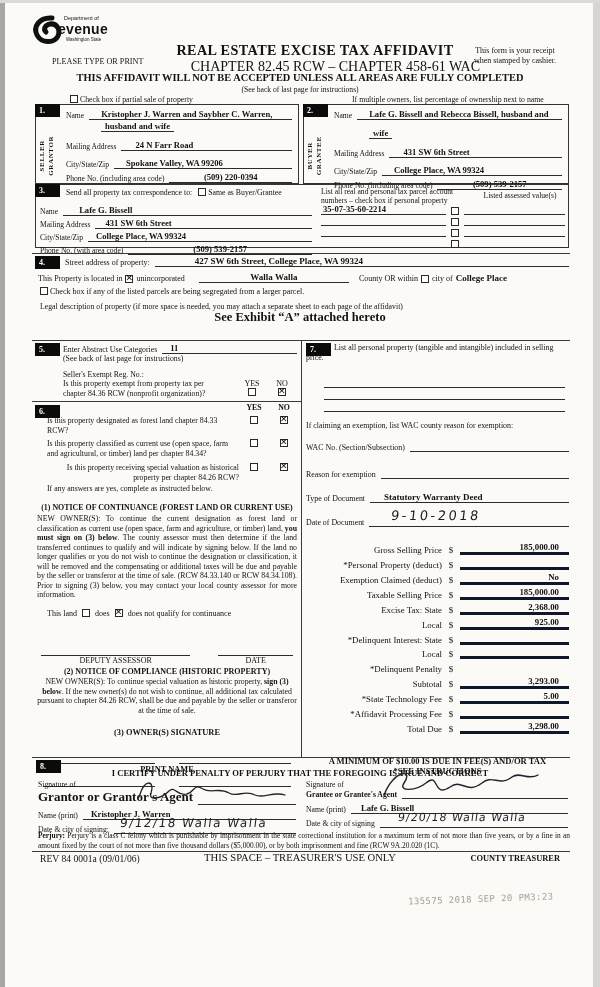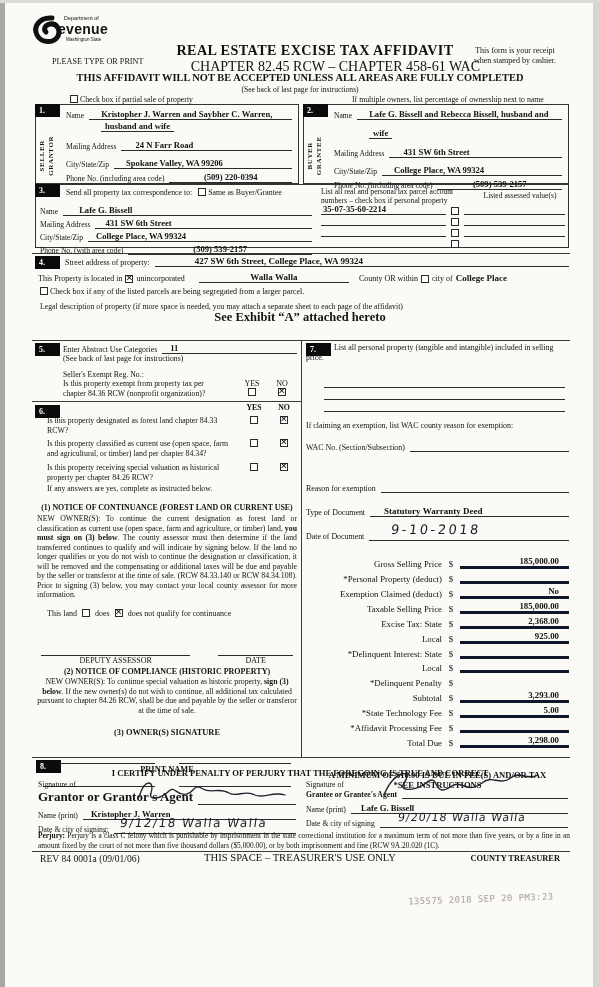--- a/index.html
+++ b/index.html
@@ -254,21 +254,21 @@
       <div style="flex:1;font-size:7.8px;line-height:1.25;padding-left:12px;">Is this property designated as forest land chapter 84.33 RCW?</div>
       <div class="yn-col"><span class="cb"></span></div>
       <div class="yn-col"><span class="cb checked"></span></div>
     </div>
     <div class="qrow">
       <div style="flex:1;font-size:7.8px;line-height:1.25;padding-left:12px;">Is this property classified as current use (open space, farm and agricultural, or timber) land per chapter 84.34?</div>
       <div class="yn-col"><span class="cb"></span></div>
       <div class="yn-col"><span class="cb checked"></span></div>
     </div>
     <div class="qrow">
-      <div style="flex:1;font-size:7.8px;line-height:1.25;padding-left:12px;">Is this property receiving special valuation as historical property per chapter 84.26 RCW?</div>
+      <div style="flex:1;font-size:7.8px;line-height:1.25;padding-left:12px;text-align:right;">Is this property receiving special valuation as historical property per chapter 84.26 RCW?</div>
       <div class="yn-col"><span class="cb"></span></div>
       <div class="yn-col"><span class="cb checked"></span></div>
     </div>
     <div style="font-size:7.8px;padding-left:12px;margin-top:2px;">If any answers are yes, complete as instructed below.</div>
 
     <div style="text-align:center;font-size:7.9px;font-weight:bold;margin-top:10px;">(1) NOTICE OF CONTINUANCE (FOREST LAND OR CURRENT USE)</div>
     <div class="small-just" style="margin-top:2px;padding:0 2px;">
       <span>NEW OWNER(S): To continue the current designation as forest land or classification as current use (open space, farm and agriculture, or timber) land, </span><span style="font-weight:bold;">you must sign on (3) below</span><span>.  The county assessor must then determine if the land transferred continues to qualify and will indicate by signing below. If the land no longer qualifies or you do not wish to continue the designation or classification, it will be removed and the compensating or additional taxes will be due and payable by the seller or transferor at the time of sale.  (RCW 84.33.140 or RCW 84.34.108).  Prior to signing (3) below, you may contact your local county assessor for more information.</span>
     </div>
 
@@ -318,21 +318,21 @@
     <div class="ul" style="margin:18px 4px 0 18px;height:8px;"></div>
     <div class="ul" style="margin:0 4px 0 18px;height:12px;"></div>
     <div class="ul" style="margin:0 4px 0 18px;height:12px;"></div>
 
     <div style="font-size:7.9px;margin-top:9px;">If claiming an exemption, list WAC county reason for exemption:</div>
 
     <div class="frow" style="margin-top:13px;">
       <span class="lbl" style="font-size:7.9px;">WAC No. (Section/Subsection)</span>
       <span class="ul grow lbl"></span>
     </div>
-    <div class="frow" style="margin-top:32px;">
+    <div class="frow" style="margin-top:18px;">
       <span class="lbl" style="font-size:7.9px;">Reason for exemption</span>
       <span class="ul grow lbl"></span>
     </div>
     <div class="frow" style="margin-top:13px;">
       <span class="lbl" style="font-size:7.9px;">Type of Document</span>
       <span class="ul grow bv" style="font-size:9px;padding-left:14px;">Statutory Warranty Deed</span>
     </div>
     <div class="frow" style="margin-top:14px;position:relative;">
       <span class="lbl" style="font-size:7.9px;">Date of Document</span>
       <span class="ul grow" style="height:10px;"></span>

